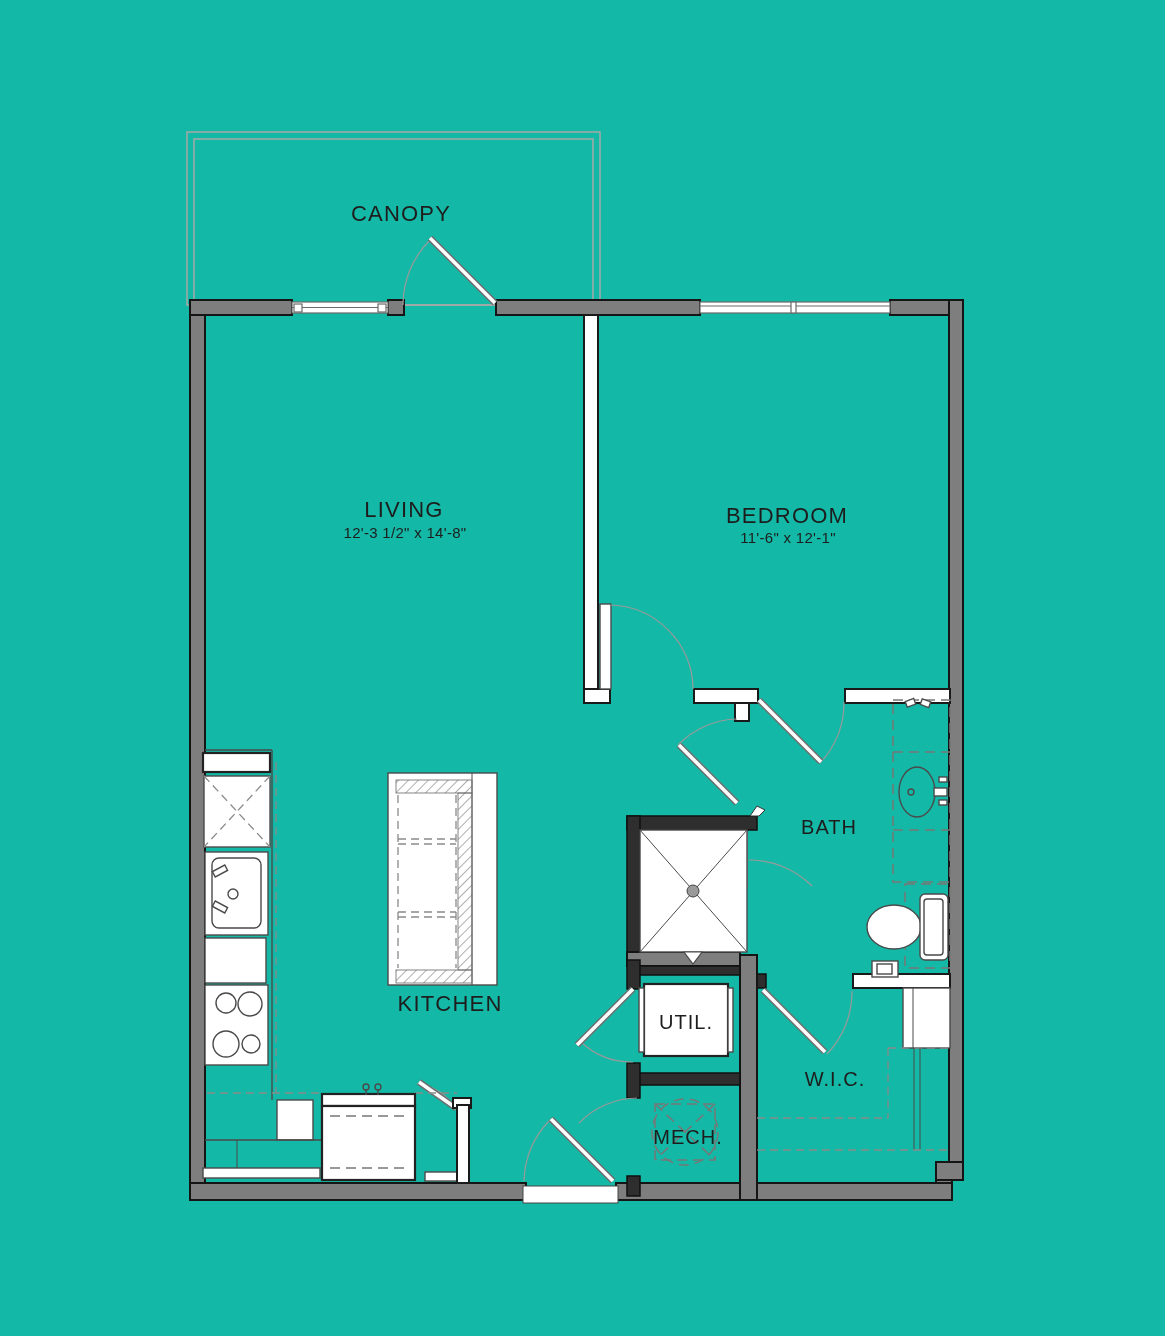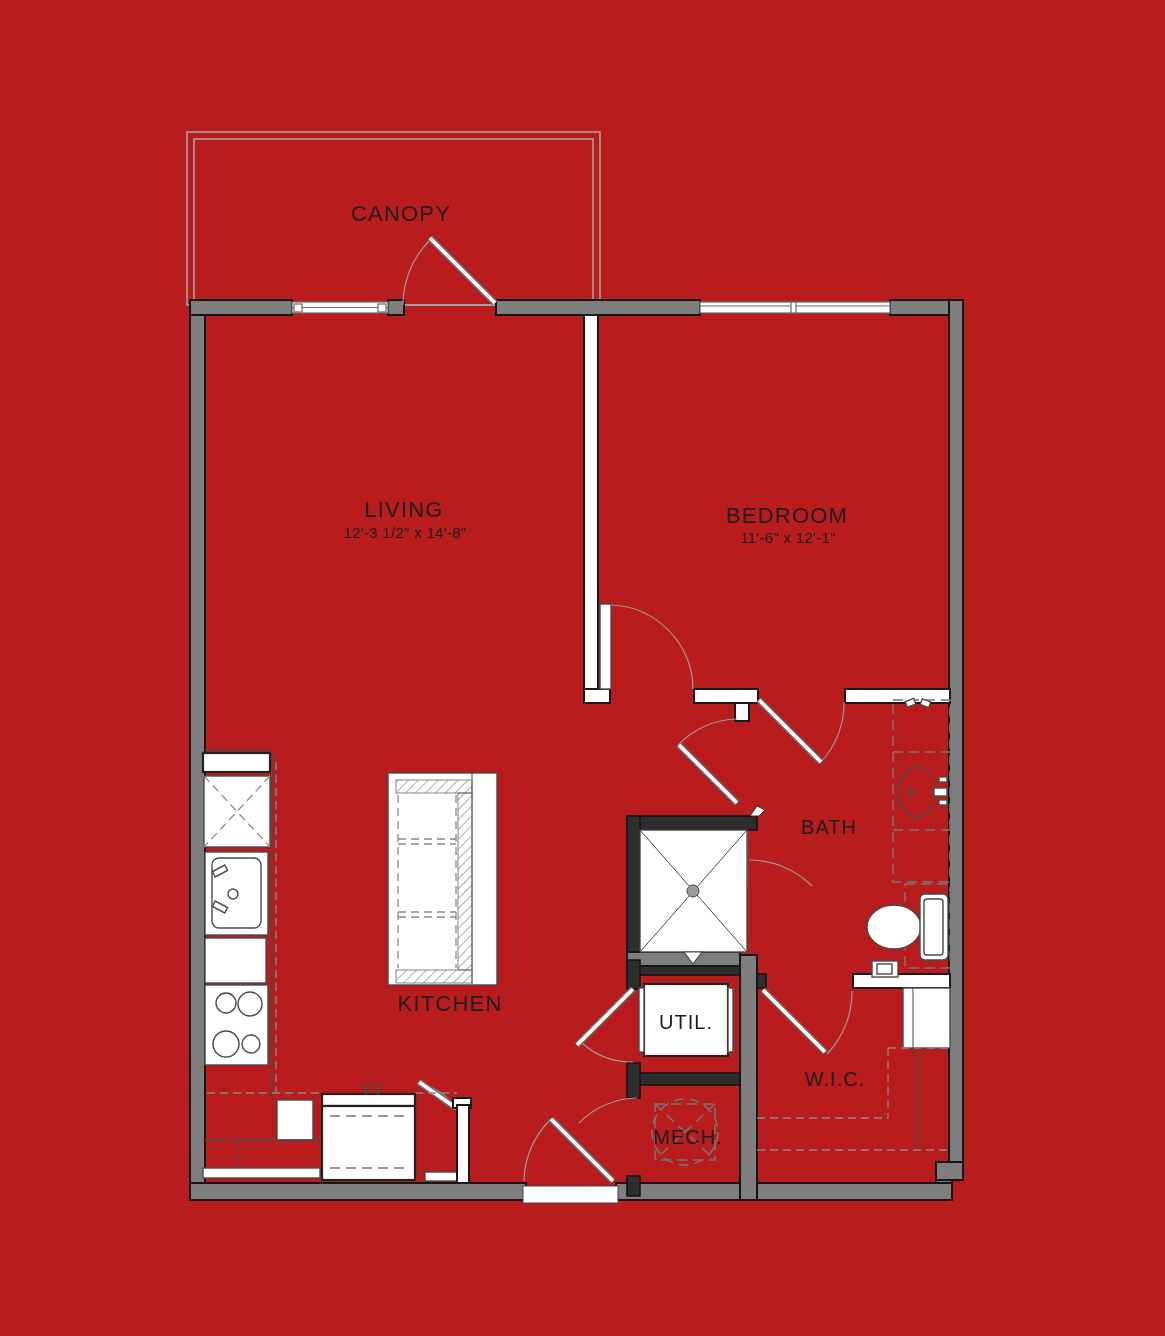--- a/index.html
+++ b/index.html
@@ -1,16 +1,16 @@
 <!DOCTYPE html>
 <html><head>
 <meta charset="utf-8">
 <style>
   html,body{margin:0;padding:0;background:#ffffff;}
-  .page{position:relative;width:1165px;height:1336px;background:#b91c1c;font-family:"Liberation Sans",sans-serif;overflow:hidden;}
+  .page{position:relative;width:1165px;height:1336px;background:#14b8a6;font-family:"Liberation Sans",sans-serif;overflow:hidden;}
   svg text{font-family:"Liberation Sans",sans-serif;fill:#1d1d1d;}
   .lbl{font-size:22px;letter-spacing:1.2px;}
   .lbl-s{font-size:20px;letter-spacing:1px;}
   .dim{font-size:15px;letter-spacing:.3px;}
   .wall{fill:#7e7e7e;stroke:#151515;stroke-width:2;}
   .wall-dark{fill:#2e2e2e;stroke:#111;stroke-width:1.5;}
   .tw{fill:#ffffff;stroke:#1a1a1a;stroke-width:2;}
   .fix{fill:#ffffff;stroke:#4a4a4a;stroke-width:1.4;}
   .fixn{fill:none;stroke:#4a4a4a;stroke-width:1.4;}
   .fixb{fill:#ffffff;stroke:#222222;stroke-width:2.2;}

